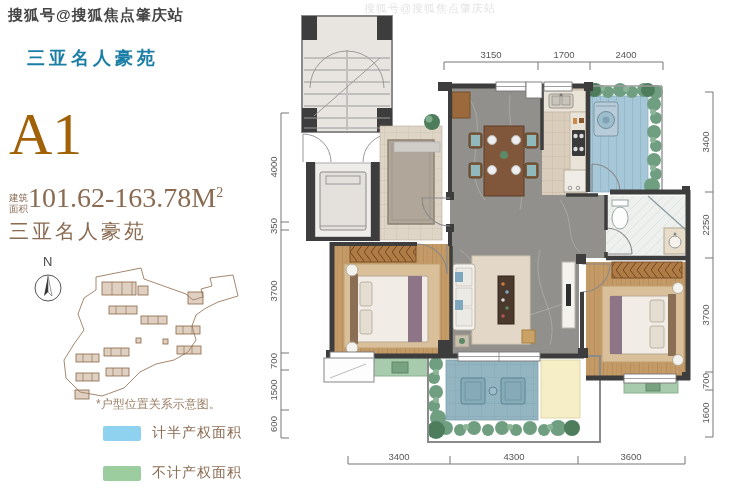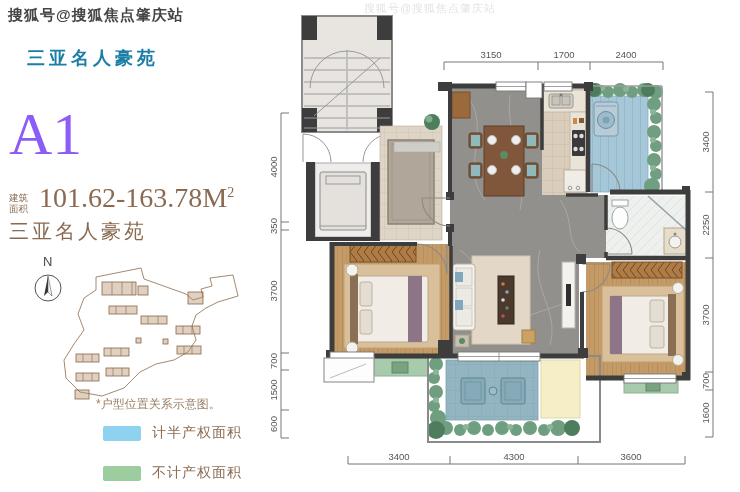--- a/index.html
+++ b/index.html
@@ -1,23 +1,23 @@
 <!DOCTYPE html>
 <html><head>
 <meta charset="utf-8">
 <style>
   html,body{margin:0;padding:0;background:#ffffff;}
   #stage{position:relative;width:740px;height:492px;background:#ffffff;overflow:hidden;
          font-family:"Liberation Sans",sans-serif;}
   .abs{position:absolute;}
   .watermark{left:8px;top:6px;font-size:15px;font-weight:700;color:#454545;letter-spacing:1px;}
   .title{left:27px;top:46px;font-size:18px;font-weight:700;color:#1b7ea6;letter-spacing:4px;}
-  .unit-code{left:9px;top:104px;font-family:"Liberation Serif",serif;font-size:60px;color:#8b5cf6;line-height:1;}
+  .unit-code{left:9px;top:104px;font-family:"Liberation Serif",serif;font-size:60px;color:#a16207;line-height:1;}
   .area-line{left:9px;top:184px;display:flex;align-items:flex-start;color:#8a6b52;}
-  .area-prefix{display:flex;flex-direction:column;font-size:9.5px;line-height:1.15;margin-top:9px;margin-right:11px;}
+  .area-prefix{display:flex;flex-direction:column;font-size:9.5px;line-height:1.15;margin-top:9px;margin-right:0;}
   .area-value{font-family:"Liberation Serif",serif;font-size:28px;line-height:1;}
   .area-value sup{font-size:14px;}
   .rooms{left:9px;top:218px;font-family:"Liberation Serif",serif;font-size:20px;color:#8a6b52;letter-spacing:3px;}
   .siteplan-note{left:96px;top:396px;font-size:12px;color:#9b7f66;}
   .legend-row{display:flex;align-items:center;padding-left:17px;}
   .legend-row .sw{width:38px;height:15px;border-radius:2px;margin-right:11px;}
   .sw-blue{background:#8fd2ef;}
   .sw-green{background:#9ccd9f;}
   .legend-label{font-size:14px;color:#8a6b52;letter-spacing:1px;}
   svg{display:block;}

